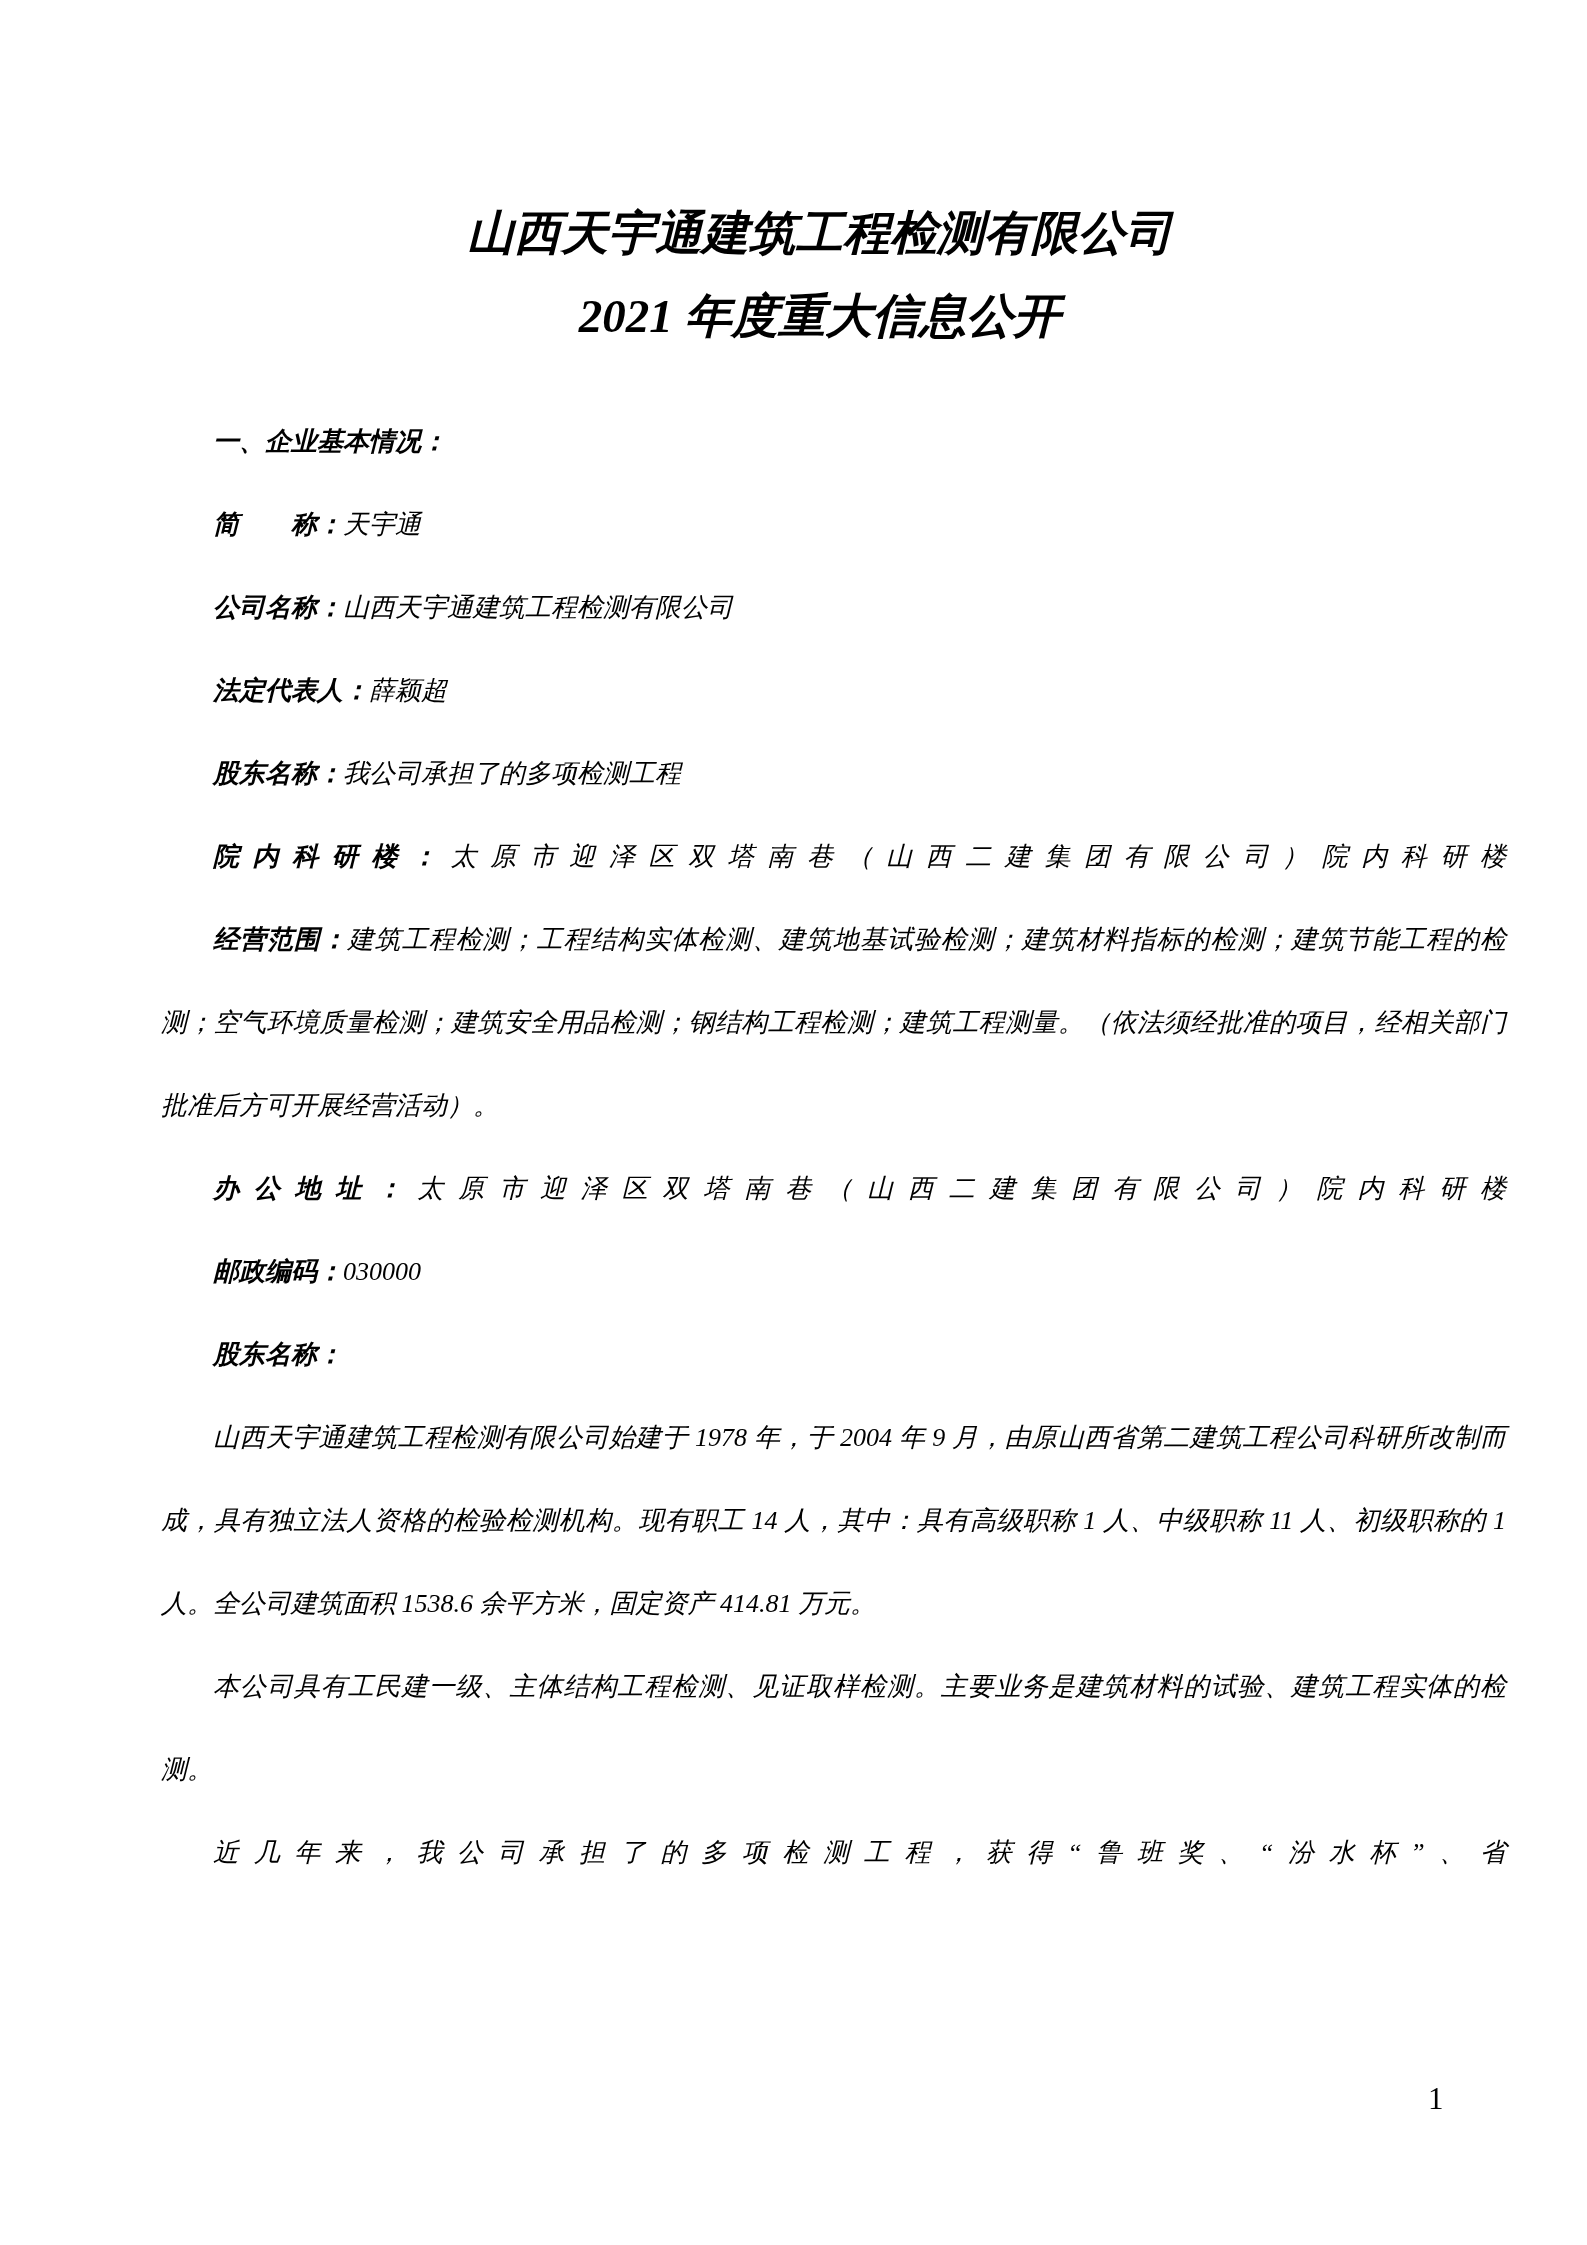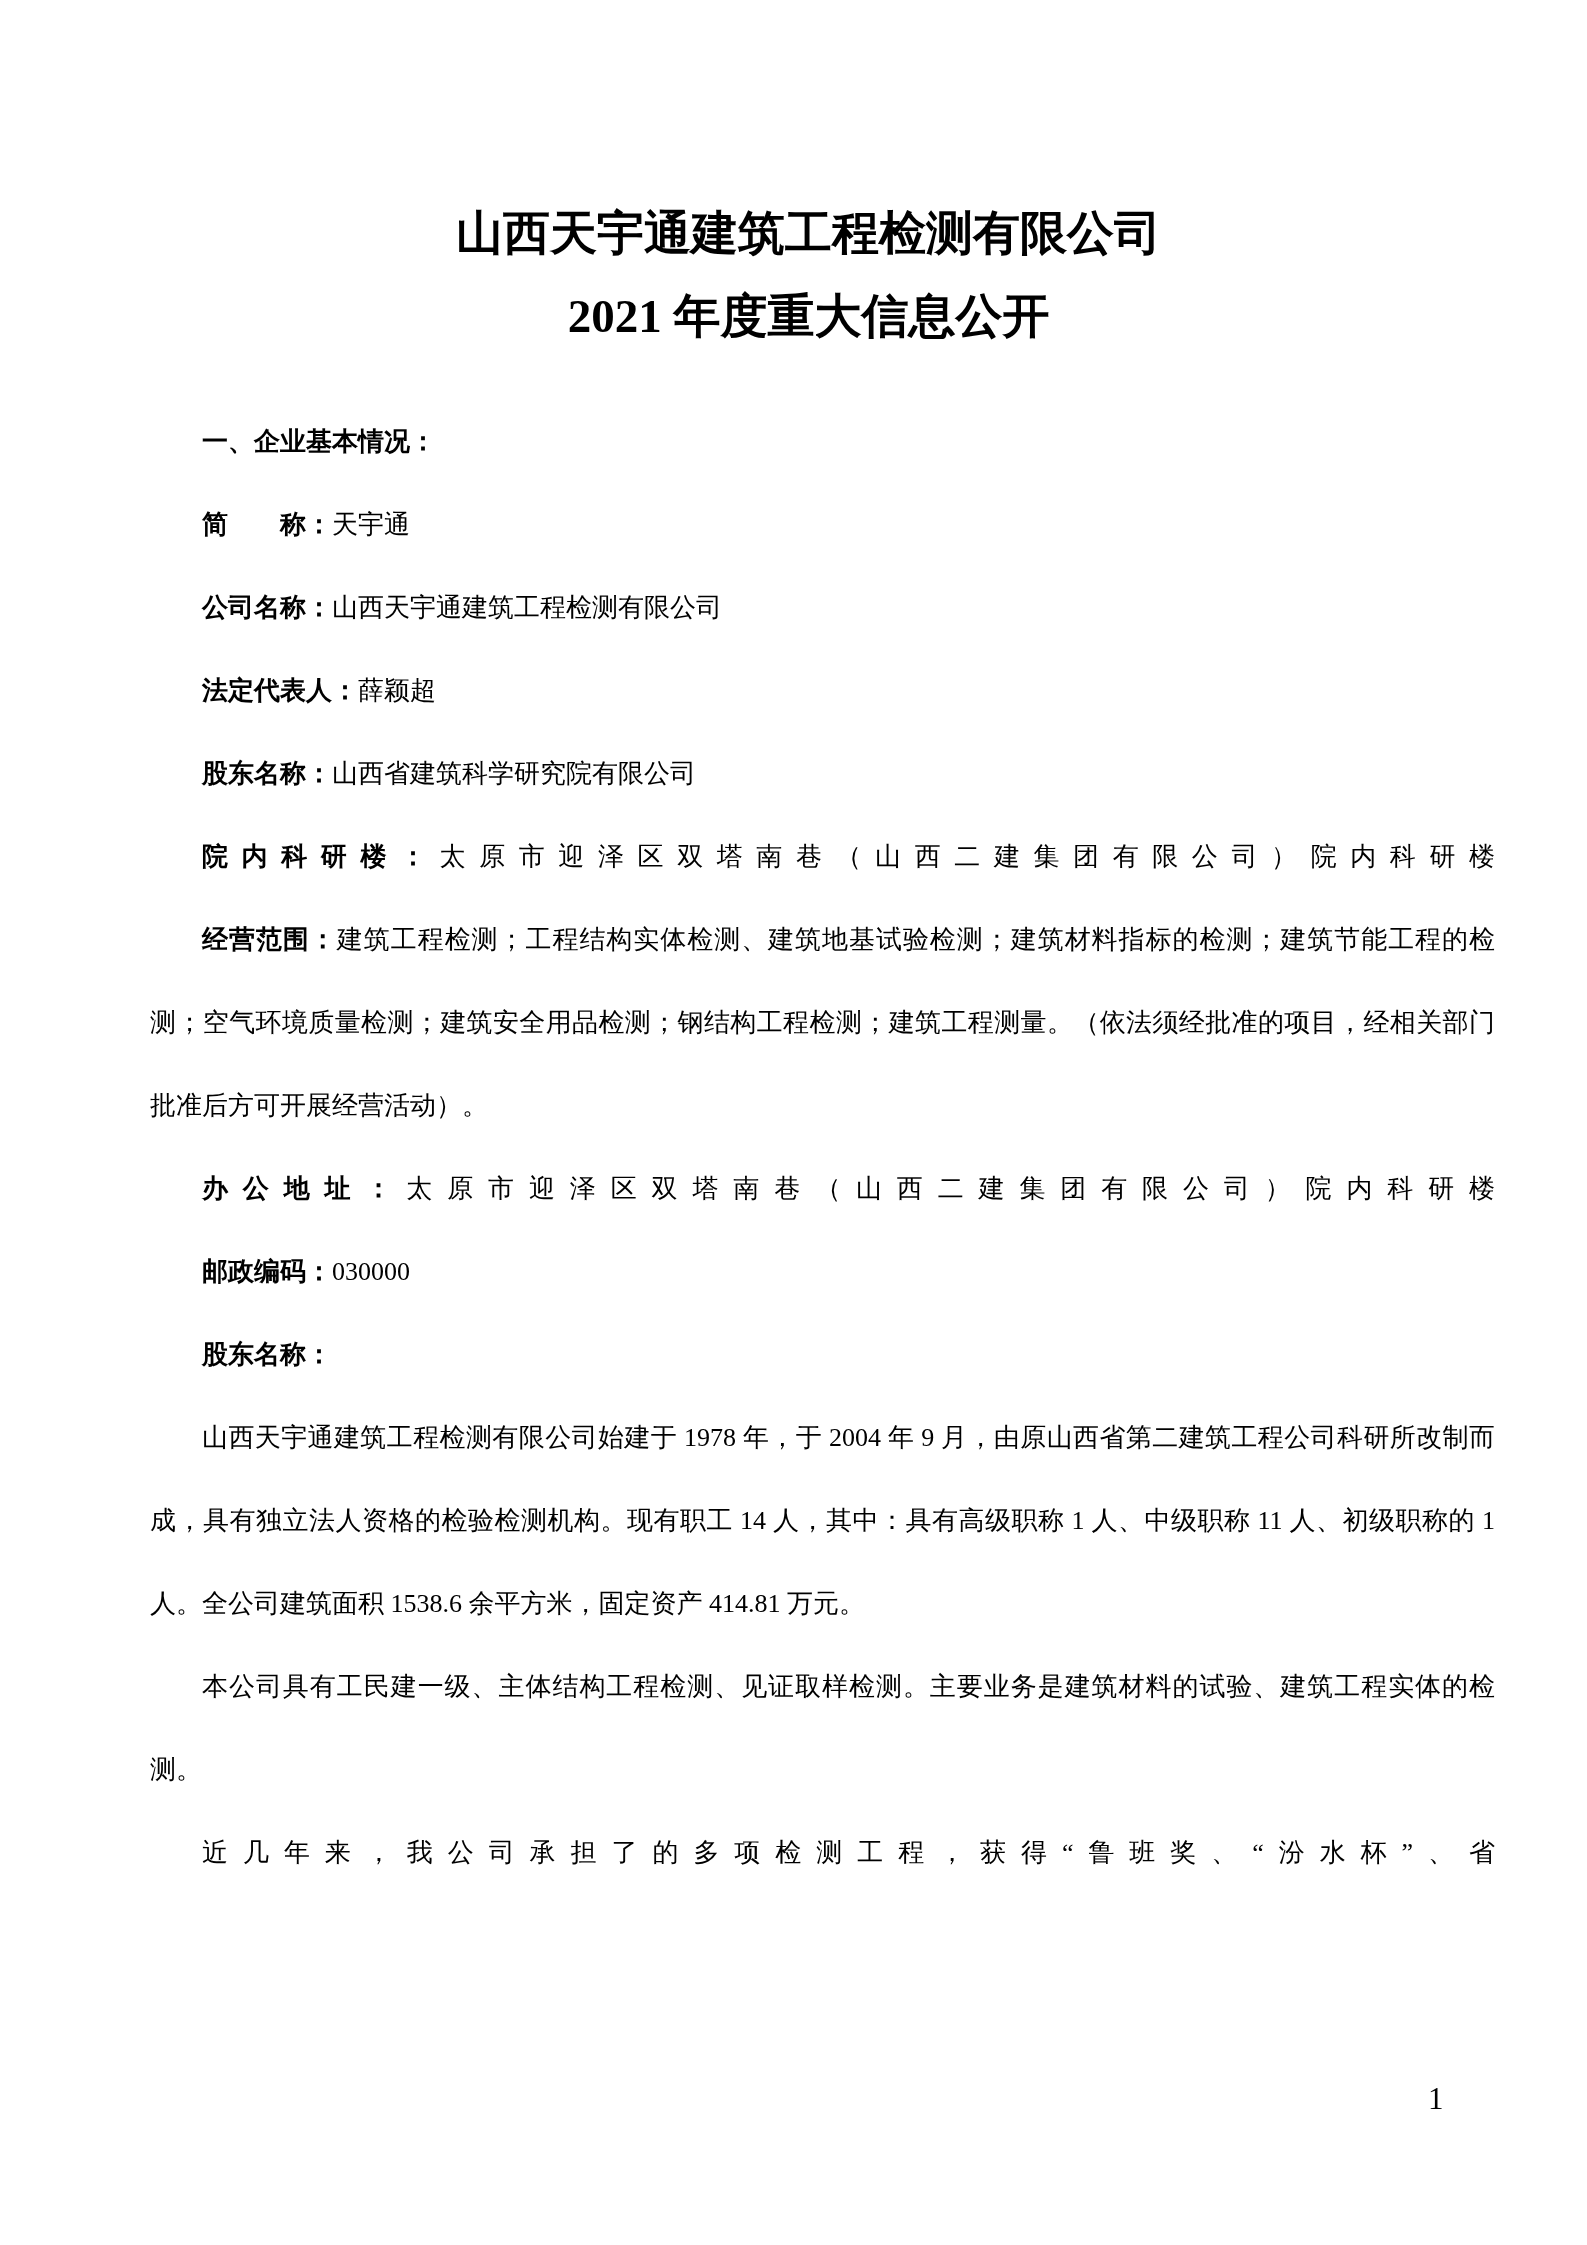--- a/index.html
+++ b/index.html
@@ -11,23 +11,24 @@
     position: relative;
     width: 1587px;
     height: 2245px;
     background: #ffffff;
     overflow: hidden;
     font-family: "Liberation Serif", "DejaVu Serif", serif;
     color: #000000;
   }
   .content {
     position: absolute;
-    left: 150px;
+    left: 161px;
     top: 192px;
     width: 1345px;
+    font-style: italic;
   }
   .titles {
     text-align: center;
     font-weight: bold;
     font-size: 47px;
     line-height: 83px;
     transform: translateX(-14px);
   }
   .doc-body {
     margin-top: 42px;
@@ -68,21 +69,21 @@
     </div>
     <div class="doc-body">
       <p class="heading">一、企业基本情况：</p>
       <div>
   <p><span class="field-label">简　　称：</span><span>天宇通</span></p>
 
   <p><span class="field-label">公司名称：</span><span>山西天宇通建筑工程检测有限公司</span></p>
 
   <p><span class="field-label">法定代表人：</span><span>薛颖超</span></p>
 
-  <p><span class="field-label">股东名称：</span><span>山西省建筑科学研究院有限公司</span></p>
+  <p><span class="field-label">股东名称：</span><span>我公司承担了的多项检测工程</span></p>
 
   <p class="fill-last"><span class="field-label">院内科研楼：</span><span>太原市迎泽区双塔南巷（山西二建集团有限公司）院内科研楼</span></p>
 
   <p><span class="field-label">经营范围：</span><span>建筑工程检测；工程结构实体检测、建筑地基试验检测；建筑材料指标的检测；建筑节能工程的检测；空气环境质量检测；建筑安全用品检测；钢结构工程检测；建筑工程测量。（依法须经批准的项目，经相关部门批准后方可开展经营活动）。</span></p>
 
   <p class="fill-last"><span class="field-label">办公地址：</span><span>太原市迎泽区双塔南巷（山西二建集团有限公司）院内科研楼</span></p>
 
   <p><span class="field-label">邮政编码：</span><span>030000</span></p>
 
   <p><span class="field-label">股东名称：</span><span></span></p>

